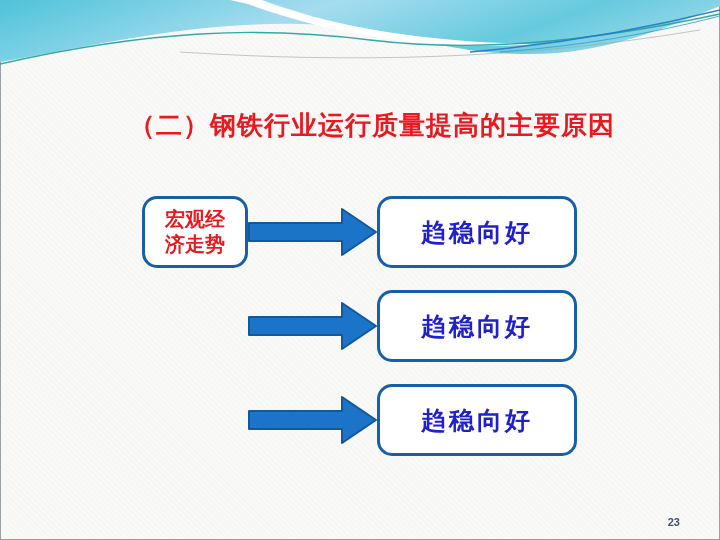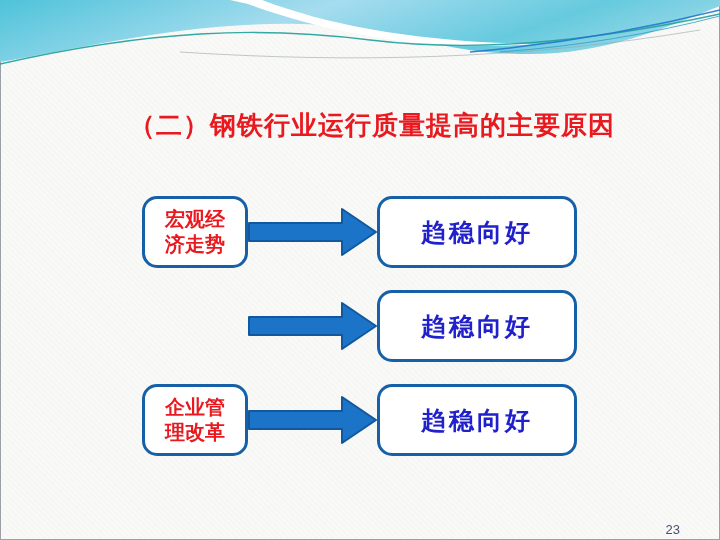--- a/index.html
+++ b/index.html
@@ -87,23 +87,24 @@
     justify-content: center;
     color: var(--result_text_blue, #2121cc);
     font-size: 25px;
     font-weight: bold;
     letter-spacing: 3px;
     text-align: center;
   }
   .page-number {
     position: absolute;
     right: 40px;
-    bottom: 3px;
-    font-size: 13px;
+    bottom: 12px;
+    font-size: 11px;
     color: #44536a;
+    font-weight: bold;
   }
   .arrow-svg polygon {
     fill: var(--arrow_fill, #1b74c8);
     stroke: var(--arrow_stroke, #12589e);
     stroke-width: 2;
     stroke-linejoin: round;
   }
 </style>
 </head>
 <body>
@@ -148,24 +149,20 @@
   <div class="row row-2">
     <svg class="arrow-wrap arrow-svg" viewBox="0 0 129 52" preserveAspectRatio="none" aria-hidden="true">
       <polygon points="1,17 94,17 94,3 128,26 94,49 94,35 1,35"></polygon>
     </svg>
     <div class="result-box">
       <span>趋稳向好</span>
     </div>
   </div>
 
   <div class="row row-3">
-    <div class="source-box">
-      <span>企业管</span>
-      <span>理改革</span>
-    </div>
     <svg class="arrow-wrap arrow-svg" viewBox="0 0 129 52" preserveAspectRatio="none" aria-hidden="true">
       <polygon points="1,17 94,17 94,3 128,26 94,49 94,35 1,35"></polygon>
     </svg>
     <div class="result-box">
       <span>趋稳向好</span>
     </div>
   </div>
 
   <div class="page-number">23</div>
 

